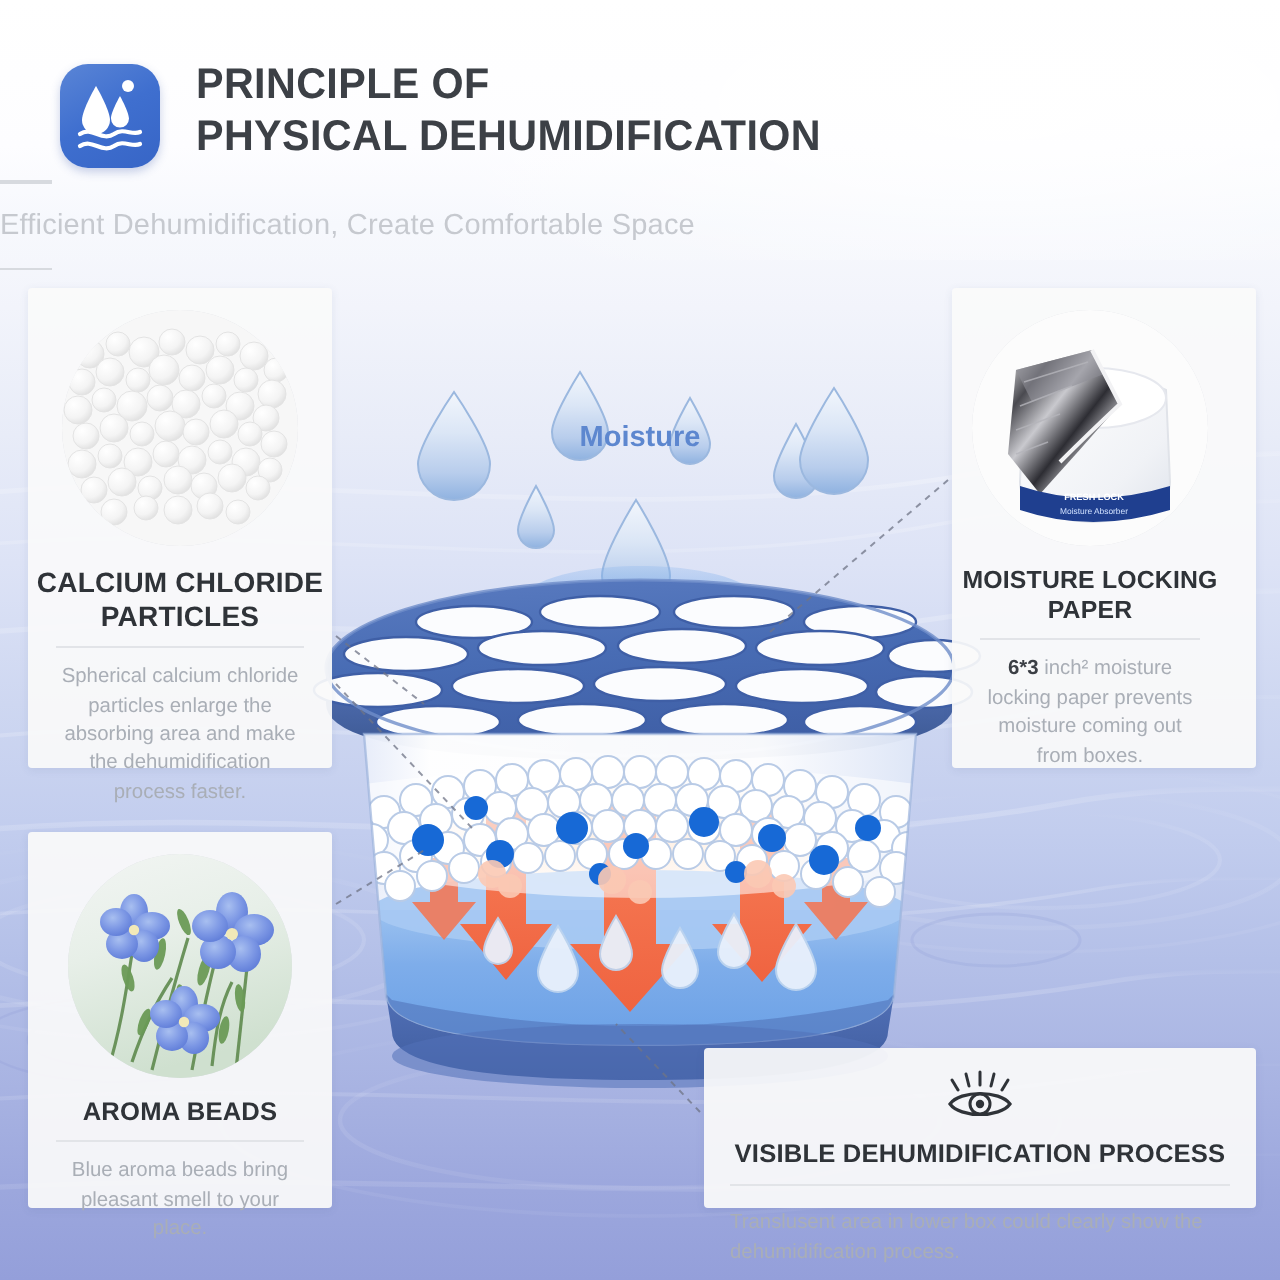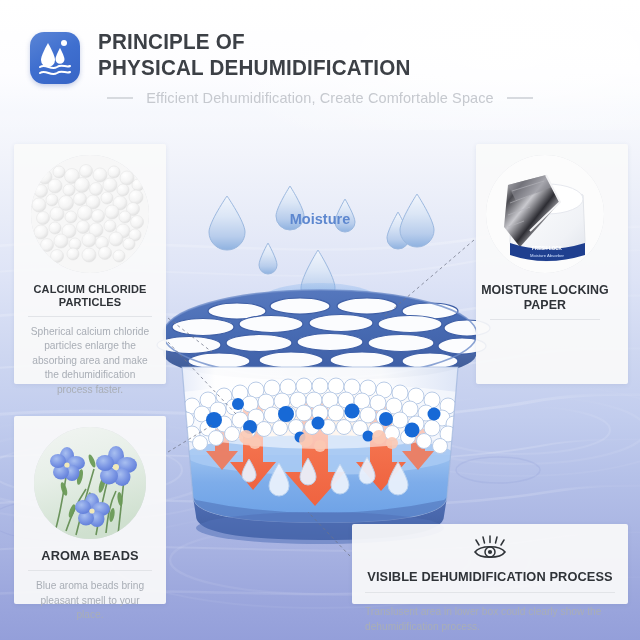--- a/index.html
+++ b/index.html
@@ -67,21 +67,21 @@
     color:#a9aeb6;
     text-align:center;
     line-height:1.42;
     padding:0 12px;
   }
   .card-body b { color:#3b3f45; font-weight:bold; }
 
   
   #card-calcium { left:14px; top:144px; width:152px; height:240px; padding:11px 0 0 0; }
   #card-calcium .card-photo { width:118px; height:118px; }
-  #card-calcium .card-title { font-size:11px; margin-top:10px; }
+  #card-calcium .card-title { font-size:14px; margin-top:10px; }
   #card-calcium .card-body { font-size:10.2px; }
 
   
   #card-paper { left:476px; top:144px; width:152px; height:240px; padding:11px 14px 0 0; }
   #card-paper .card-photo { width:118px; height:118px; }
   #card-paper .card-title { font-size:12.4px; margin-top:10px; }
   #card-paper .card-body { font-size:10.2px; }
 
   
   #card-aroma { left:14px; top:416px; width:152px; height:188px; padding:11px 0 0 0; }
@@ -111,21 +111,21 @@
     line-height:25.5px;
     color:#3c4046;
     letter-spacing:0.2px;
     font-stretch:condensed;
     transform:scaleX(0.96);
     transform-origin:left center;
     white-space:nowrap;
   }
   #subtitle-row {
     position:absolute; left:0; right:0; top:90px;
-    display:flex; align-items:center; justify-content:center; gap:13px;
+    display:flex; justify-content:center; gap:13px;flex-direction:column;
   }
   .sub-dash { width:26px; height:1.5px; background:#d7dadf; }
   #subtitle {
     font-size:14.5px; color:#c6c9cf; white-space:nowrap; letter-spacing:0.1px;
   }
 
   
   #illus { position:absolute; left:0; top:0; width:640px; height:640px; z-index:4; }
 
   
@@ -565,20 +565,21 @@
       </g>
       <path d="M60,20 L74,47 Q58,62 44,76" fill="none" stroke="#f2f2f4" stroke-width="2"></path>
 
       <path d="M24,88 Q60,100 99,88 L99,100 Q60,112 24,100 Z" fill="#1f3f8f"></path>
       <text x="61" y="95" font-family="'Liberation Sans',sans-serif" font-size="4.6" fill="#ffffff" text-anchor="middle" font-weight="bold">FRESH LOCK</text>
       <text x="61" y="102" font-family="'Liberation Sans',sans-serif" font-size="4.2" fill="#cfe0ff" text-anchor="middle">Moisture Absorber</text>
     </svg>
   </div>
   <div class="card-title">MOISTURE LOCKING PAPER</div>
   <div class="card-sep"></div>
+  <div class="card-body"><b>6*3</b><span> inch² moisture locking paper prevents moisture coming out from boxes.</span></div>
 </div>
 
 <div class="card" id="card-aroma">
   <div class="card-photo">
     <svg width="112" height="112" viewBox="0 0 112 112">
       <defs>
         <linearGradient id="flaxBg" x1="0" y1="0" x2="0.3" y2="1">
           <stop offset="0%" stop-color="#f2f5f3"></stop>
           <stop offset="45%" stop-color="#e7efe8"></stop>
           <stop offset="100%" stop-color="#cfe0cf"></stop>

